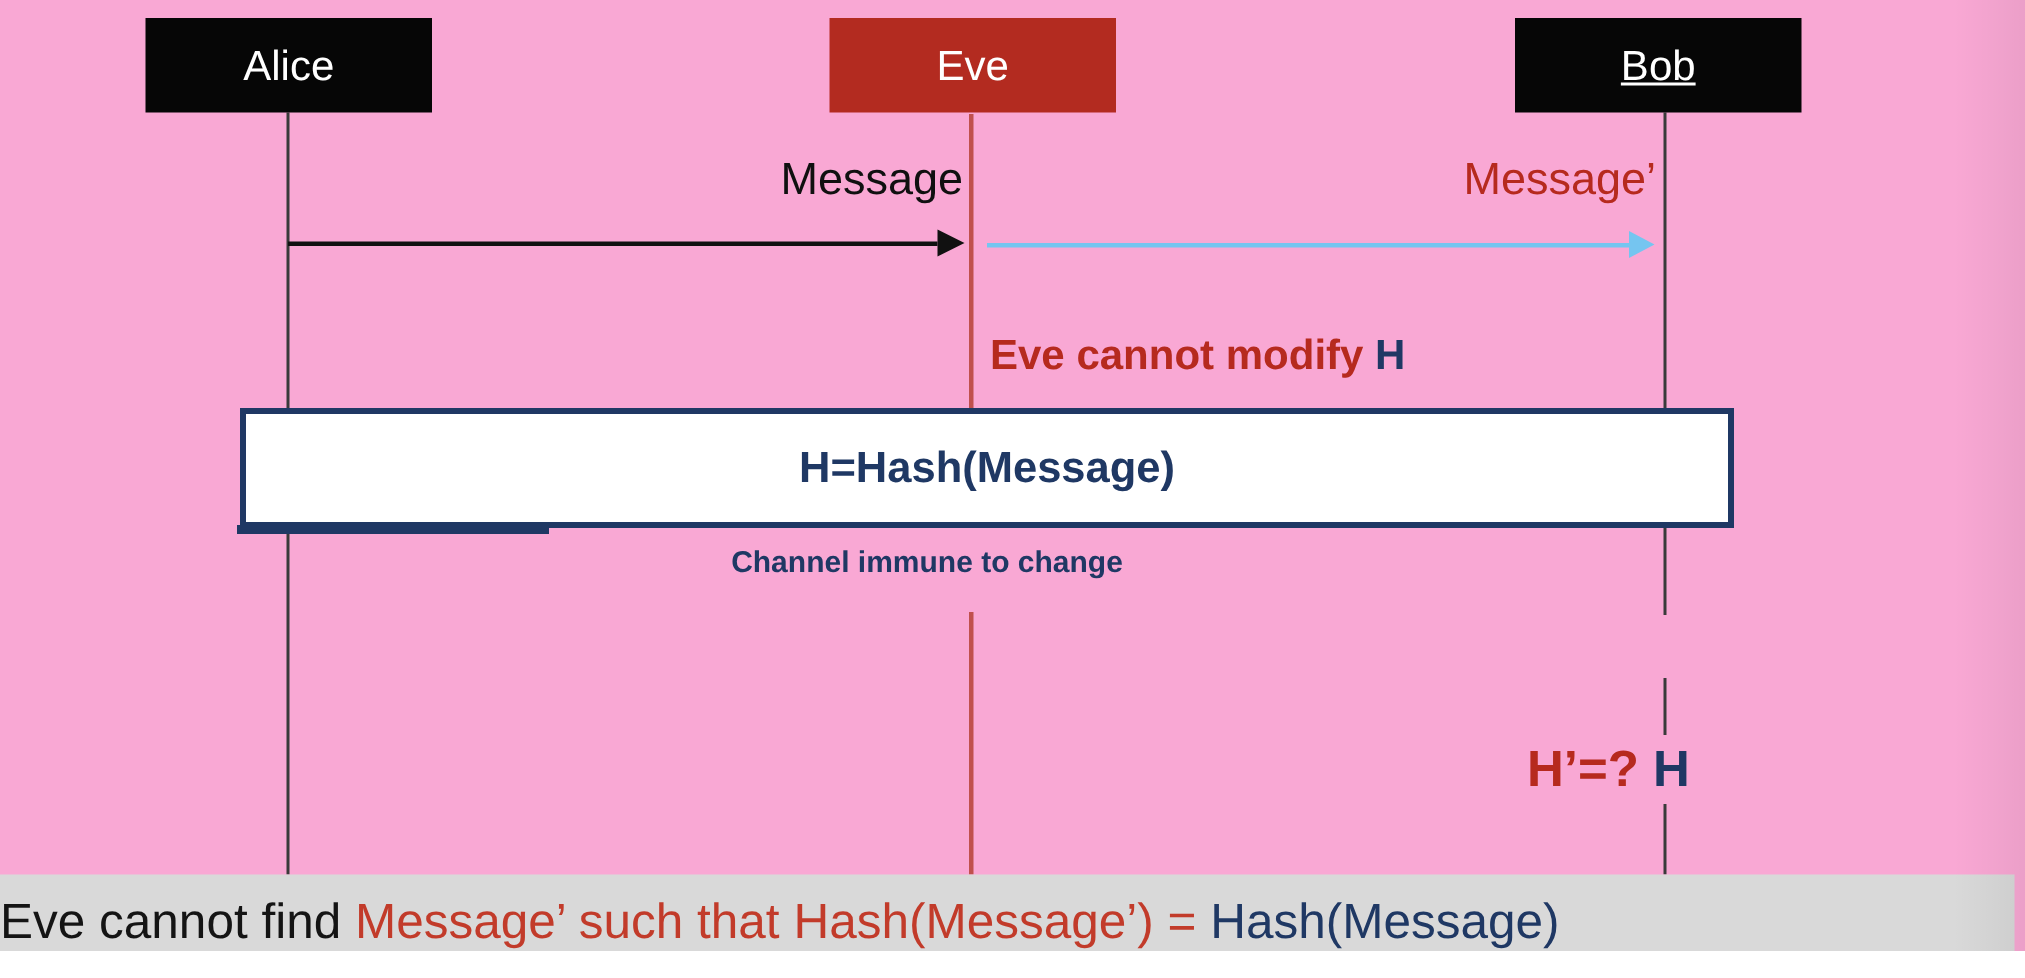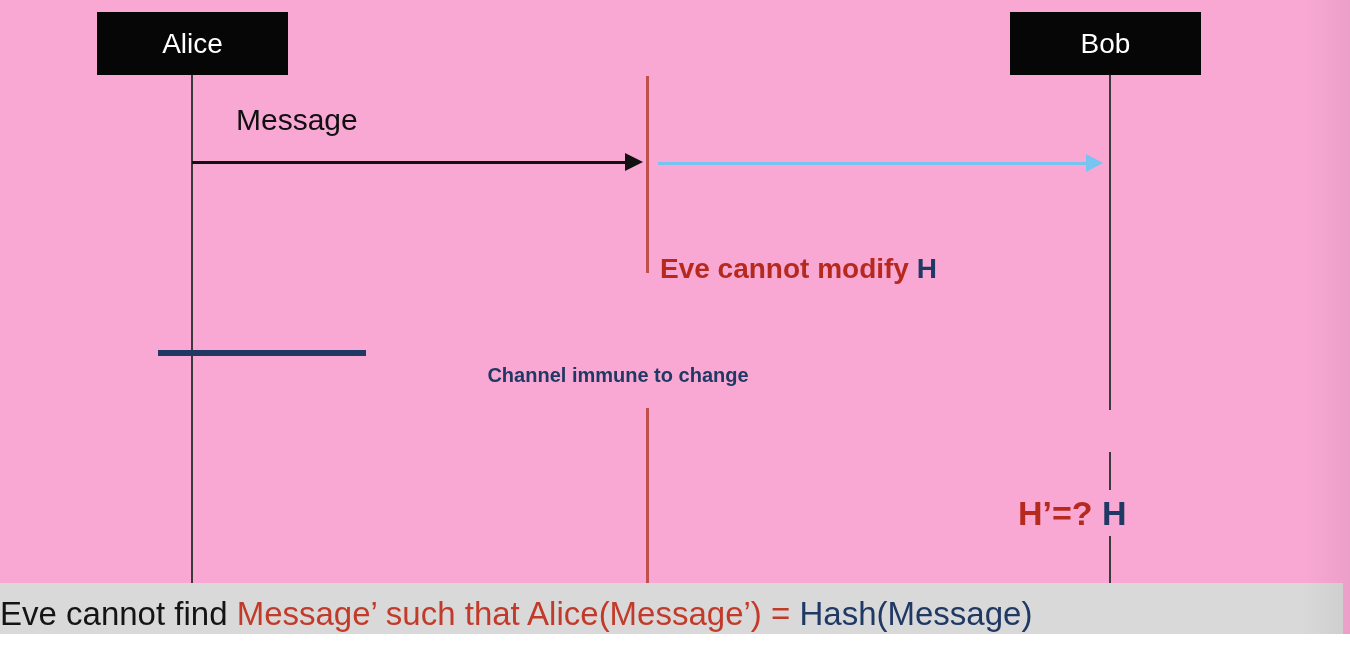--- a/index.html
+++ b/index.html
@@ -13,50 +13,50 @@
   
   .actor{
     position:absolute;top:12px;height:63px;width:191px;
     display:flex;align-items:center;justify-content:center;
     color:#ffffff;font-size:28px;font-weight:500;
   }
   .actor.black{background:#060606;}
   .actor.red{background:#b32b20;}
   #actor-alice{left:97px;}
   #actor-eve{left:553px;}
-  #actor-bob{left:1010px;}
+  #actor-bob{left:1010px;text-decoration:underline;}
 
   
   .lifeline{position:absolute;width:2px;}
   .lifeline.dark{background:#3a3a3a;}
   .lifeline.red{background:#c0504d;width:3px;}
   #life-alice{left:191px;top:75px;height:508px;}
   #life-eve-top{left:646px;top:76px;height:197px;}
   #life-eve-bottom{left:646px;top:408px;height:175px;}
   #life-bob-1{left:1109px;top:75px;height:335px;}
   #life-bob-2{left:1109px;top:452px;height:38px;}
   #life-bob-3{left:1109px;top:536px;height:47px;}
 
   
   .arrow-line{position:absolute;height:3px;}
   .arrow-head{position:absolute;width:0;height:0;border-top:9px solid transparent;border-bottom:9px solid transparent;}
   #msg-line{left:192px;top:161px;width:433px;background:#111111;}
   #msg-head{left:625px;top:153px;border-left:18px solid #111111;}
   #msg2-line{left:658px;top:162px;width:428px;background:#75c5f0;}
   #msg2-head{left:1086px;top:154px;border-left:17px solid #75c5f0;}
 
-  .arrow-label{position:absolute;top:103px;font-size:30px;text-align:left;padding-left:44px;}
+  .arrow-label{position:absolute;top:103px;font-size:30px;text-align:right;}
   #msg-label{left:192px;width:450px;color:#101010;}
   #msg2-label{left:658px;width:446px;color:#b62a1e;}
 
   
   .note{position:absolute;font-weight:bold;white-space:nowrap;}
   .red-t{color:#b62a1e;}
   .navy-t{color:#1f3864;}
-  #note-eve-modify{left:660px;top:221px;font-size:28px;margin-top:32px;}
+  #note-eve-modify{left:660px;top:221px;font-size:28px;}
   #note-channel{left:408px;top:364px;width:420px;text-align:center;font-size:20px;color:#1f3864;}
   #note-hprime{left:1013px;top:411px;font-size:27px;color:#b62a1e;}
   #note-compare{left:1018px;top:494px;font-size:34px;}
 
   
   .hash-box{
     position:absolute;left:160px;top:272px;width:996px;height:80px;
     box-sizing:border-box;border:4px solid #1f3864;background:#ffffff;
     display:flex;align-items:center;justify-content:center;
     font-size:29px;font-weight:bold;color:#1f3864;
@@ -85,42 +85,49 @@
   <div class="lifeline dark" id="life-alice"></div>
   <div class="lifeline red" id="life-eve-top"></div>
   <div class="lifeline red" id="life-eve-bottom"></div>
   <div class="lifeline dark" id="life-bob-1"></div>
   <div class="lifeline dark" id="life-bob-2"></div>
   <div class="lifeline dark" id="life-bob-3"></div>
 
   <div class="actor black" id="actor-alice">
     <span>Alice</span>
   </div>
+  <div class="actor red" id="actor-eve">
+    <span>Eve</span>
+  </div>
   <div class="actor black" id="actor-bob">
     <span>Bob</span>
   </div>
 
   <div class="arrow-label" id="msg-label">Message</div>
   <div class="arrow-line" id="msg-line"></div>
   <div class="arrow-head" id="msg-head"></div>
 
+  <div class="arrow-label" id="msg2-label">Message’</div>
   <div class="arrow-line" id="msg2-line"></div>
   <div class="arrow-head" id="msg2-head"></div>
 
   <div class="note" id="note-eve-modify">
     <span class="red-t">Eve cannot modify </span><span class="navy-t">H</span>
   </div>
 
+  <div class="hash-box">
+    <span>H=Hash(Message)</span>
+  </div>
   <div class="hash-box-accent"></div>
 
   <div class="note" id="note-channel">Channel immune to change</div>
 
 
   <div class="note" id="note-compare">
     <span class="red-t">H’=? </span><span class="navy-t">H</span>
   </div>
 
   <div class="footer-bar">
-    <span class="black-t">Eve cannot find </span><span class="red-p">Message’ such that Alice(Message’) = </span><span class="navy-b">Hash(Message)</span>
+    <span class="black-t">Eve cannot find </span><span class="red-p">Message’ such that Hash(Message’) = </span><span class="navy-b">Hash(Message)</span>
   </div>
 
   <div class="edge-fade"></div>
 </div>
 
 </body></html>

